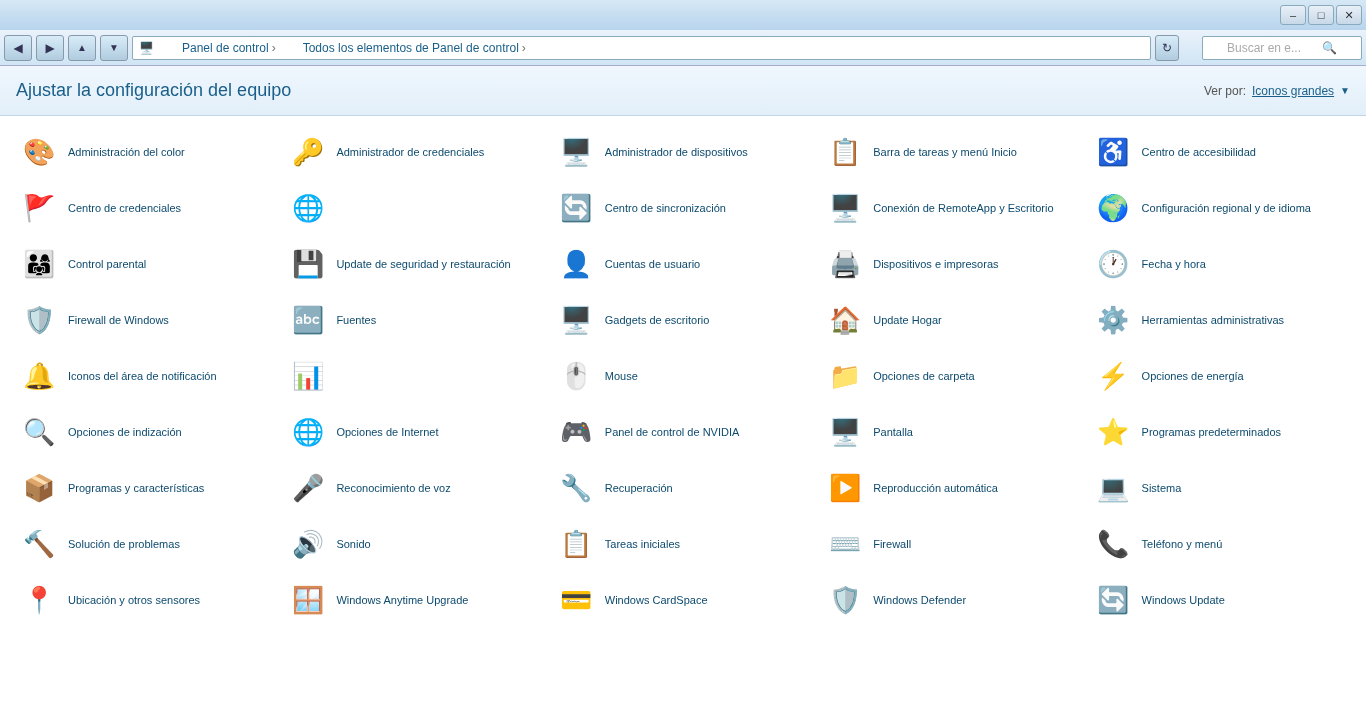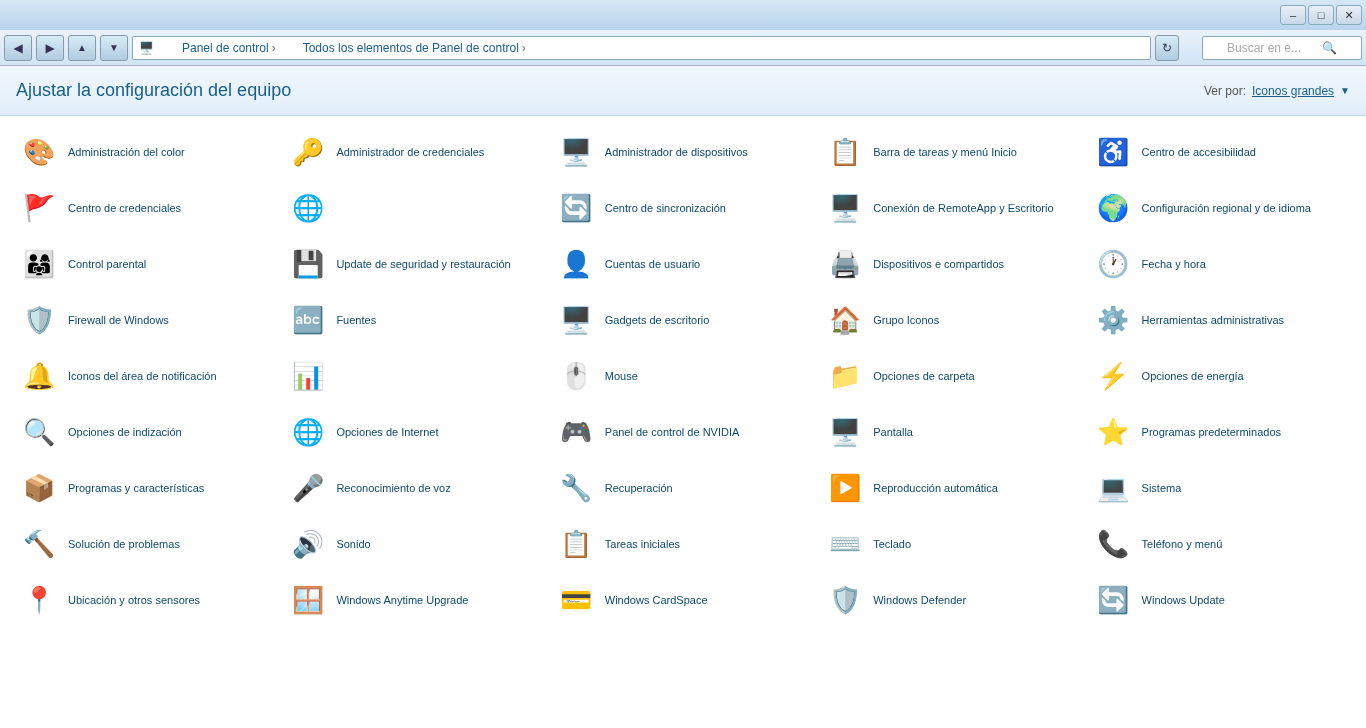--- a/index.html
+++ b/index.html
@@ -206,41 +206,41 @@
       <div class="item">
         <div class="item-icon">💾</div>
         <div class="item-label">Update de seguridad y restauración</div>
       </div>
       <div class="item">
         <div class="item-icon">👤</div>
         <div class="item-label">Cuentas de usuario</div>
       </div>
       <div class="item">
         <div class="item-icon">🖨️</div>
-        <div class="item-label">Dispositivos e compartidos</div>
+        <div class="item-label">Dispositivos e impresoras</div>
       </div>
       <div class="item">
         <div class="item-icon">🕐</div>
         <div class="item-label">Fecha y hora</div>
       </div>
       <div class="item">
         <div class="item-icon">🛡️</div>
         <div class="item-label">Firewall de Windows</div>
       </div>
       <div class="item">
         <div class="item-icon">🔤</div>
         <div class="item-label">Fuentes</div>
       </div>
       <div class="item">
         <div class="item-icon">🖥️</div>
         <div class="item-label">Gadgets de escritorio</div>
       </div>
       <div class="item">
         <div class="item-icon">🏠</div>
-        <div class="item-label">Grupo Iconos</div>
+        <div class="item-label">Update Hogar</div>
       </div>
       <div class="item">
         <div class="item-icon">⚙️</div>
         <div class="item-label">Herramientas administrativas</div>
       </div>
       <div class="item">
         <div class="item-icon">🔔</div>
         <div class="item-label">Iconos del área de notificación</div>
       </div>
       <div class="item">
@@ -305,21 +305,21 @@
       <div class="item">
         <div class="item-icon">🔊</div>
         <div class="item-label">Sonido</div>
       </div>
       <div class="item">
         <div class="item-icon">📋</div>
         <div class="item-label">Tareas iniciales</div>
       </div>
       <div class="item">
         <div class="item-icon">⌨️</div>
-        <div class="item-label">Teclado</div>
+        <div class="item-label">Firewall</div>
       </div>
       <div class="item">
         <div class="item-icon">📞</div>
         <div class="item-label">Teléfono y menú</div>
       </div>
       <div class="item">
         <div class="item-icon">📍</div>
         <div class="item-label">Ubicación y otros sensores</div>
       </div>
       <div class="item">

